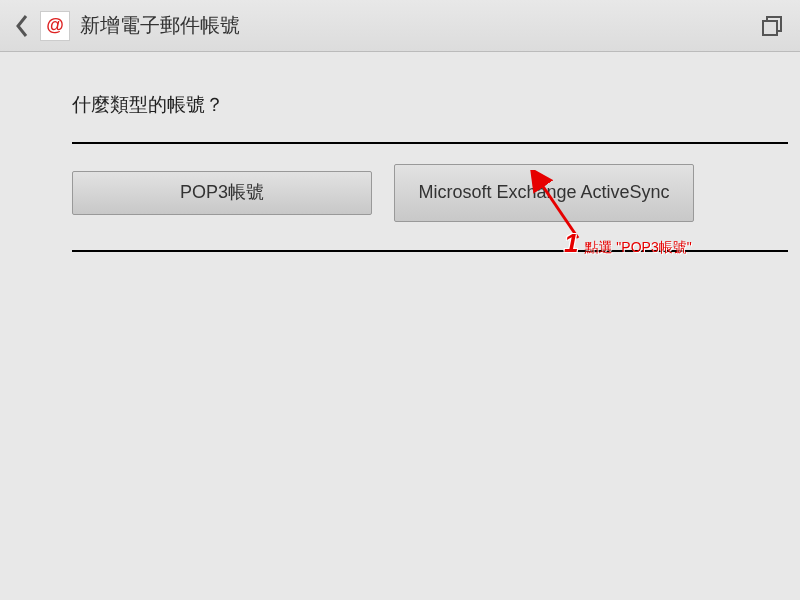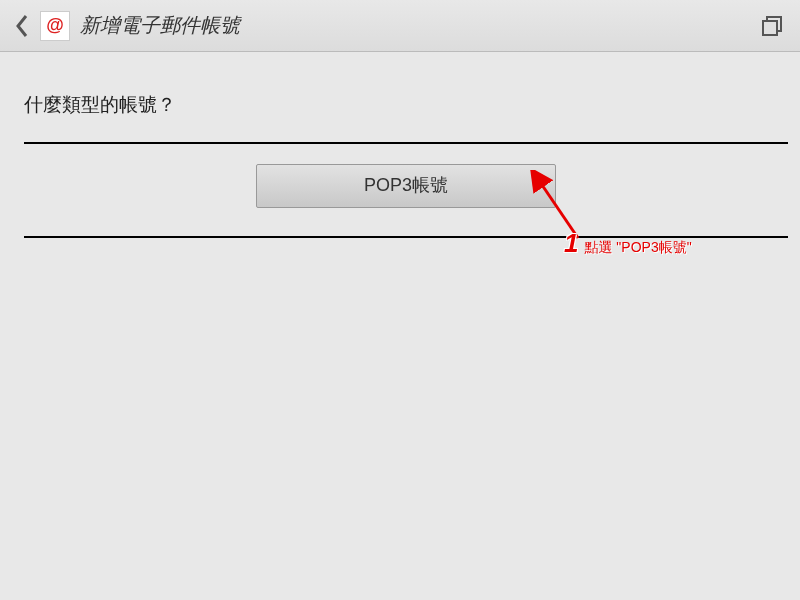--- a/index.html
+++ b/index.html
@@ -38,47 +38,47 @@
     align-items: center;
     justify-content: center;
     font-size: 18px;
     color: #d22;
     font-weight: bold;
   }
   .header-title {
     font-size: 20px;
     color: #333;
     flex: 1;
-    font-style: italic;
   }
   .window-btn {
     width: 40px;
     height: 40px;
     display: flex;
     align-items: center;
     justify-content: center;
     cursor: pointer;
   }
   .window-btn svg { width: 22px; height: 22px; }
   .content {
     padding: 40px 12px 0 24px;
+    margin-left: 48px;
   }
   .question {
     font-size: 19px;
     color: #222;
     margin-bottom: 24px;
   }
   .divider {
     height: 2px;
     background: #000;
     margin: 0 0 20px 0;
   }
   .options {
     display: flex;
-    flex-direction: column;
+    flex-direction: row;
     align-items: center;
     gap: 22px;
     padding-bottom: 20px;
   }
   .option-btn {
     width: 300px;
     min-height: 44px;
     background: linear-gradient(#e2e2e2, #c8c8c8);
     border: 1px solid #999;
     border-radius: 2px;
@@ -150,20 +150,21 @@
       <rect x="2" y="6" width="14" height="14" fill="#e0e0e0" stroke="#555" stroke-width="2"></rect>
     </svg>
   </div>
 </div>
 
 <div class="content">
   <div class="question">什麼類型的帳號？</div>
   <div class="divider"></div>
   <div class="options">
     <button class="option-btn">POP3帳號</button>
+    <button class="option-btn tall">Microsoft Exchange ActiveSync</button>
   </div>
   <div class="divider2"></div>
 </div>
 
 <div class="annotation">
   <svg class="arrow-svg" width="70" height="80">
     <defs>
       <marker id="ah" markerWidth="8" markerHeight="8" refX="2" refY="4" orient="auto">
         <path d="M0,0 L8,4 L0,8 Z" fill="#e60000"></path>
       </marker>

